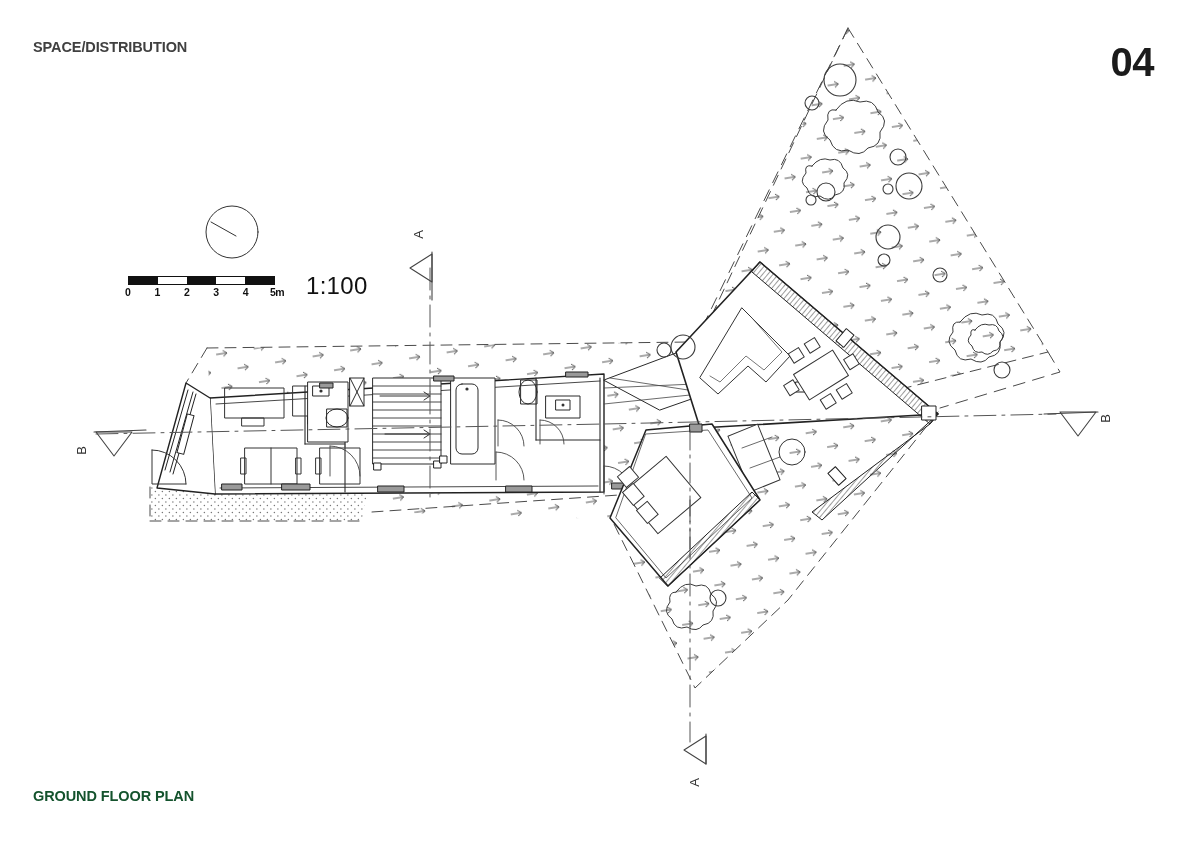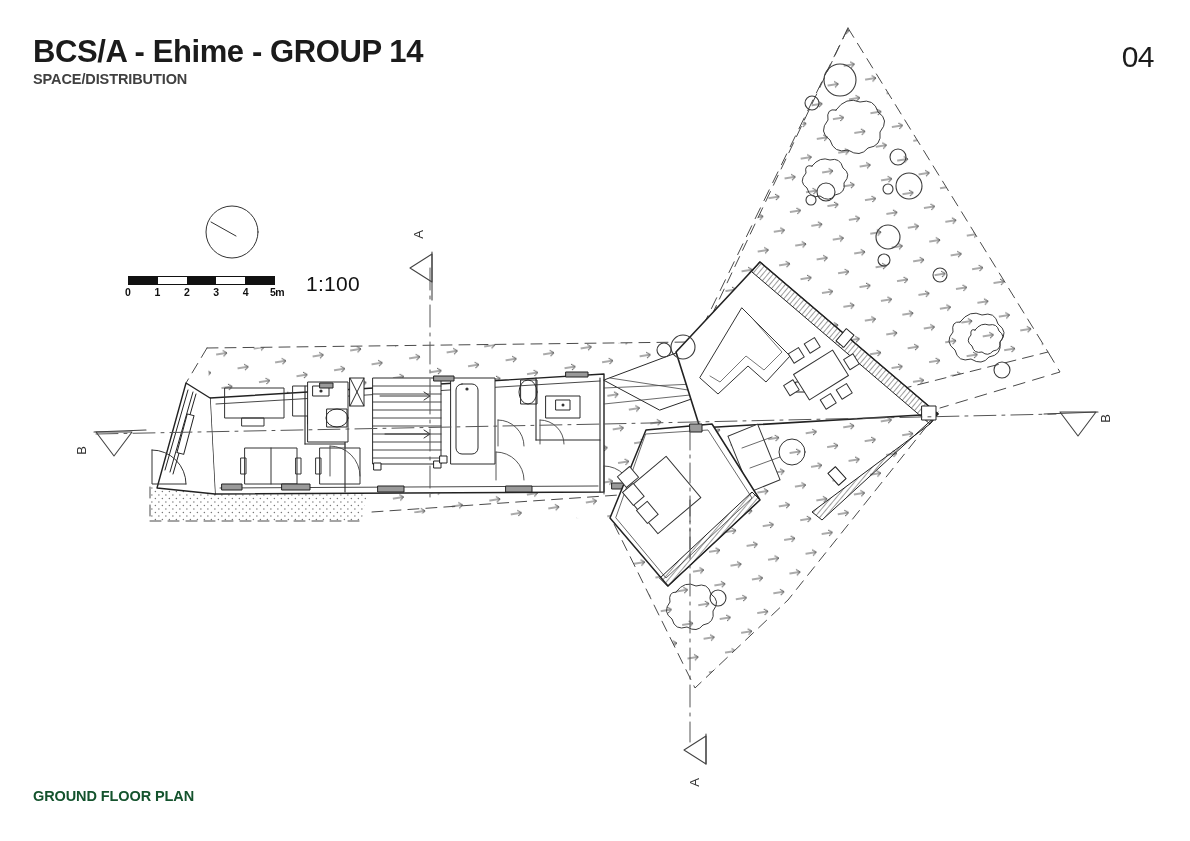--- a/index.html
+++ b/index.html
@@ -16,58 +16,57 @@
   #sheet-title{
     font-size:31px;font-weight:bold;letter-spacing:-0.4px;
     line-height:1.02;color:#1b1b1b;white-space:nowrap;
   }
   #sheet-subtitle{
     font-size:14.5px;font-weight:bold;letter-spacing:-0.1px;
     margin-top:3px;color:#404040;white-space:nowrap;
   }
   #sheet-number{
     position:absolute;right:36px;top:40px;
-    font-size:30px;font-weight:normal;letter-spacing:-0.5px;color:#1b1b1b;
+    font-size:40px;font-weight:bold;letter-spacing:-0.5px;color:#1b1b1b;
   }
   #footer-label{
     position:absolute;left:33px;top:788px;
     font-size:14.5px;font-weight:bold;letter-spacing:-0.1px;color:#14532d;
   }
 
   
   #scale-group{position:absolute;left:128px;top:276px;}
   #scale-bar{display:flex;height:9px;width:147px;border:1px solid #111;box-sizing:border-box;}
   #scale-bar i{flex:1 1 0;display:block;}
   #scale-bar i.on{background:#111;}
   #scale-bar i.off{background:#fff;}
   #scale-ticks{position:relative;width:147px;height:14px;margin-top:1px;}
   #scale-ticks span{
     position:absolute;top:0;font-size:10.5px;font-weight:bold;
     transform:translateX(-50%);color:#111;white-space:nowrap;
   }
   #scale-unit{position:absolute;top:0;left:152px;font-size:10.5px;font-weight:bold;color:#111;}
   #scale-ratio{
     position:absolute;left:178px;top:-4px;
-    font-size:21px;color:#111;letter-spacing:0.3px;
+    font-size:24px;color:#111;letter-spacing:0.3px;
   }
 
   
   .sec-label{position:absolute;font-size:13px;color:#333;font-weight:400;}
   .rot90{transform:rotate(-90deg);transform-origin:center;}
 
   svg{display:block;}
   #plan-svg{position:absolute;left:0;top:0;width:1190px;height:841px;pointer-events:none;}
 </style>
 </head>
 <body>
 
 <div class="sheet">
 
   <div id="title-block">
-    <div id="sheet-title">BCS/A - Ehime - GROUP 14</div>
     <div id="sheet-subtitle">SPACE/DISTRIBUTION</div>
   </div>
   <div id="sheet-number">04</div>
   <div id="footer-label">GROUND FLOOR PLAN</div>
 
   <div id="scale-group">
     <div id="scale-bar">
       <i class="on"></i>
         <i class="off"></i>
         <i class="on"></i>

